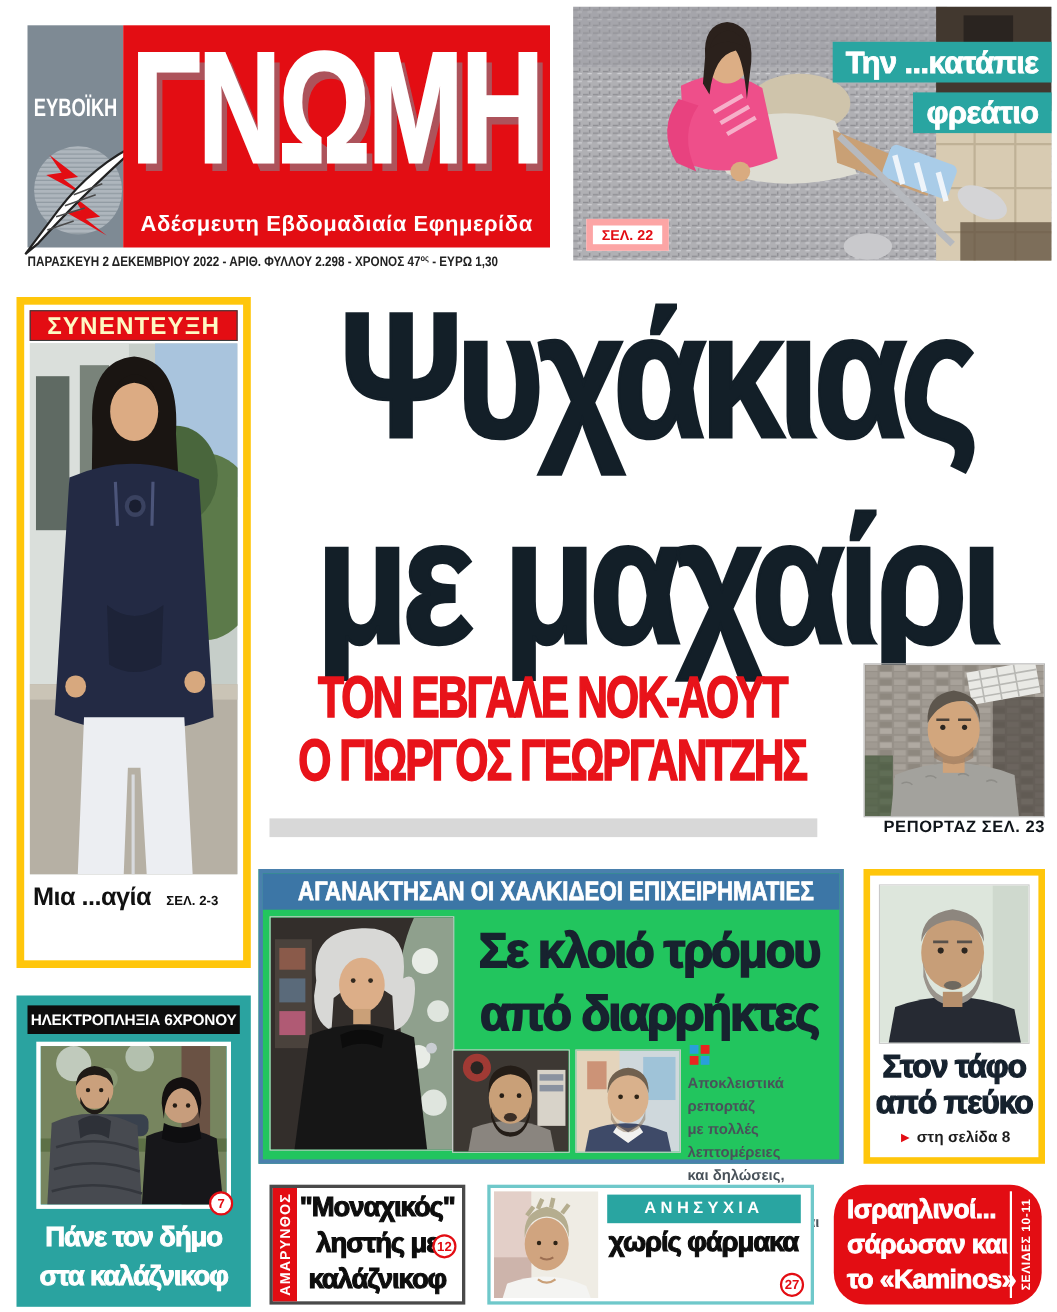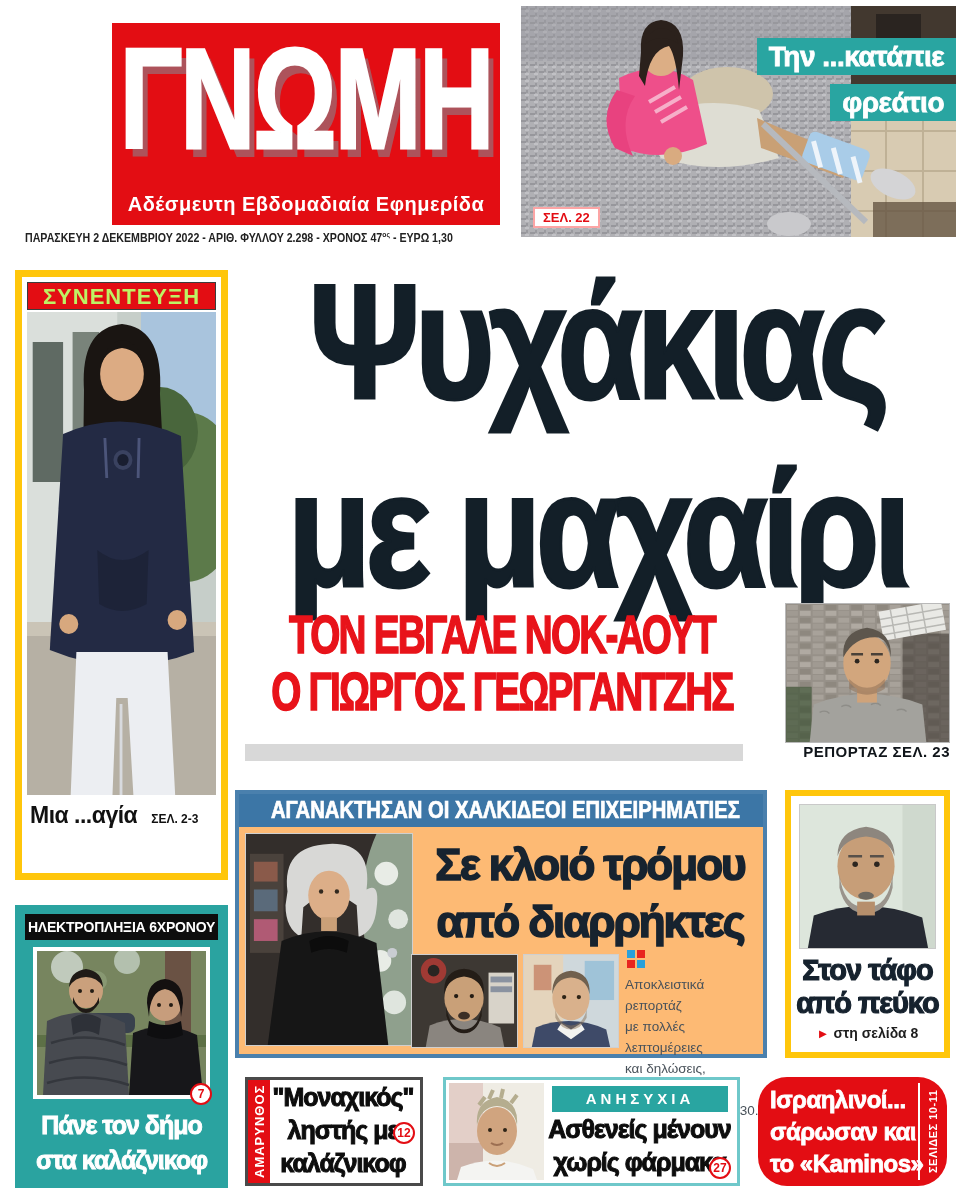--- a/index.html
+++ b/index.html
@@ -24,59 +24,59 @@
           font-size:20px;font-weight:bold;letter-spacing:.5px;}
   .dateline{left:25px;top:230px;width:490px;font-size:12.5px;font-weight:bold;color:#222;
             white-space:nowrap;transform:scaleX(0.85);transform-origin:left center;}
   .dateline sup{font-size:8px;}
 
   
   .ph-drain{left:521px;top:6px;width:435px;height:231px;}
   .kicker{position:absolute;right:0;background:#29a5a1;color:#fff;font-weight:800;
           font-size:28px;line-height:37px;padding:0 12px;letter-spacing:-0.5px;-webkit-text-stroke:0.8px #fff;}
   .k1{top:32px;} .k2{top:78px;}
-  .seltag{position:absolute;left:12px;bottom:9px;background:#fff;border:2px solid #fca5a5;
+  .seltag{position:absolute;left:12px;bottom:9px;background:#fff;border:6px solid #fca5a5;
           color:#e30d13;font-size:13px;font-weight:800;padding:1px 8px;}
 
   
   .interview{left:15px;top:270px;width:213px;height:610px;background:#fff;
              border:7px solid #ffc60b;box-sizing:border-box;}
   .int-tag{margin:5px 5px 0 5px;height:28px;background:#e30d13;border:1px solid #3c3c3c;
-           color:#bef264;font-size:22px;font-weight:800;text-align:center;line-height:27px;
+           color:#fef9c3;font-size:22px;font-weight:800;text-align:center;line-height:27px;
            letter-spacing:1px;box-sizing:border-box;}
   .int-photo{margin:2px 5px 0 5px;height:483px;}
   .int-cap{padding:5px 8px 0 8px;color:#111;font-weight:800;font-size:23px;line-height:31px;letter-spacing:-0.5px;}
   .int-cap .pg{font-size:12px;font-weight:bold;letter-spacing:0;margin-left:14px;margin-top:36px;-webkit-text-stroke:0;}
 
   
   .mainhead{left:232px;top:252px;width:729px;height:350px;text-align:center;color:#131f28;}
   .mh-l1,.mh-l2{position:absolute;left:0;right:0;font-weight:800;font-size:138px;line-height:138px;
                 letter-spacing:-6px;transform:scaleY(1.18);transform-origin:top center;}
   .mh-l1{top:8px;} .mh-l2{top:196px;}
   .subhead{left:232px;top:606px;width:540px;text-align:center;color:#e8131a;font-weight:800;}
   .sh-line{font-size:44px;line-height:57px;letter-spacing:-2px;transform:scale(0.88,1.2);transform-origin:center;}
   .ph-georg{left:785px;top:603px;width:165px;height:140px;border:1px solid #b9b9b9;box-sizing:border-box;}
   .graybar{left:245px;top:744px;width:498px;height:17px;background:#d8d8d8;}
   .reporttag{left:745px;top:743px;width:205px;text-align:right;font-size:15px;font-weight:800;
              color:#10151a;letter-spacing:0.5px;}
 
   
   .burglars{left:235px;top:790px;width:532px;height:268px;border:4px solid #4a80ad;
-            background:#fdba74;box-sizing:border-box;}
+            background:#22c55e;box-sizing:border-box;}
   .bg-banner{height:33px;background:#3c76a6;color:#fff;text-align:center;overflow:hidden;}
   .bg-banner span{display:inline-block;font-size:23px;font-weight:800;line-height:33px;
                   transform:scale(0.88,1.05);transform-origin:center;white-space:nowrap;-webkit-text-stroke:0.7px #fff;}
   .ph-blonde{position:absolute;left:6px;top:39px;width:168px;height:213px;border:1px solid #cfcfcf;box-sizing:border-box;}
   .bg-head{position:absolute;left:178px;top:42px;width:346px;text-align:center;color:#17232f;
            font-weight:800;font-size:44px;line-height:57px;letter-spacing:-2px;-webkit-text-stroke:1.6px #17232f;}
   .ph-sm1{position:absolute;left:172px;top:160px;width:107px;height:94px;border:1px solid #cfcfcf;box-sizing:border-box;}
   .ph-sm2{position:absolute;left:284px;top:160px;width:96px;height:94px;border:1px solid #cfcfcf;box-sizing:border-box;}
   .sqicon{position:absolute;left:388px;top:156px;width:18px;height:18px;display:grid;
           grid-template-columns:8px 8px;grid-template-rows:8px 8px;gap:2px;}
-  .note{position:absolute;left:386px;top:180px;width:138px;font-size:13.5px;font-weight:normal;
+  .note{position:absolute;left:386px;top:180px;width:138px;font-size:13.5px;font-weight:bold;
         color:#49525a;line-height:21px;}
 
   
   .coffin{left:785px;top:790px;width:165px;height:268px;border:6px solid #ffc60b;background:#fff;
           box-sizing:border-box;text-align:center;}
   .cf-photo{margin:8px auto 0;width:137px;height:145px;border:1px solid #c9c9c9;box-sizing:border-box;}
   .cf-head{margin-top:5px;color:#16222e;font-weight:800;font-size:29px;line-height:33px;
            letter-spacing:-1px;-webkit-text-stroke:1.2px #16222e;}
   .cf-ref{margin-top:5px;font-size:14px;font-weight:bold;color:#1d1d1d;}
   .cf-ref .arr{color:#e30d13;font-size:13px;margin-right:4px;}
@@ -113,20 +113,38 @@
   .km-div{position:absolute;right:27px;top:6px;bottom:6px;width:2px;background:#fff;}
   .km-strip{position:absolute;right:2px;top:0;bottom:0;width:24px;}
   .km-strip .vtext{font-size:11px;letter-spacing:0.5px;}
   .rb-strip .vtext{font-size:13px;}
 </style>
 </head>
 <body>
 
 <div class="page">
 
+  <div class="abs mh-gray">
+    <div class="mh-region">
+      <span>ΕΥΒΟΪΚΗ</span>
+    </div>
+    <svg class="mh-logo" viewBox="0 0 128 128">
+      <defs>
+        <pattern id="lgp" width="5" height="4" patternUnits="userSpaceOnUse">
+          <rect width="5" height="4" fill="#aeb6bd"></rect>
+          <line x1="0" y1="1" x2="5" y2="1" stroke="#8c969e" stroke-width="1"></line>
+        </pattern>
+      </defs>
+      <circle cx="62" cy="58" r="40" fill="url(#lgp)"></circle>
+      <path d="M36 26 L62 46 L49 48 L70 64 L33 44 L47 42 Z" fill="#e30d13"></path>
+      <path d="M56 62 L82 82 L69 84 L88 99 L51 78 L65 76 Z" fill="#e30d13"></path>
+      <path d="M120 14 Q76 34 44 76 L14 116 L26 106 Q62 66 120 14 Z" fill="#ffffff" stroke="#222" stroke-width="2"></path>
+      <path d="M58 62 L84 52 M50 72 L78 62 M42 82 L68 74 M34 94 L58 86" stroke="#4a4a4a" stroke-width="1.4" fill="none"></path>
+    </svg>
+  </div>
   <div class="abs mh-red">
     <div class="mh-title">ΓΝΩΜΗ</div>
     <div class="mh-sub">Αδέσμευτη Εβδομαδιαία Εφημερίδα</div>
   </div>
   <div class="abs dateline">
     <span>ΠΑΡΑΣΚΕΥΗ 2 ΔΕΚΕΜΒΡΙΟΥ 2022 - ΑΡΙΘ. ΦΥΛΛΟΥ 2.298 - ΧΡΟΝΟΣ 47</span><sup>ος</sup><span> - ΕΥΡΩ 1,30</span>
   </div>
 
   <div class="abs ph-drain">
     <svg width="100%" height="100%" viewBox="0 0 435 231" preserveAspectRatio="none">
@@ -396,21 +414,20 @@
         <path d="M28 42 Q26 18 48 14 Q70 18 68 42 Q64 24 48 23 Q32 24 28 42 Z" fill="#b5ad8f"></path>
         <path d="M30 22 l6 -8 M40 16 l4 -9 M52 15 l2 -9 M62 20 l6 -8" stroke="#b5ad8f" stroke-width="4"></path>
         <circle cx="41" cy="47" r="2" fill="#2e2417"></circle>
         <circle cx="56" cy="47" r="2" fill="#2e2417"></circle>
         <path d="M42 60 q6 4 12 0" stroke="#9c6f52" stroke-width="2" fill="none"></path>
         <path d="M40 80 q8 6 16 0" stroke="#caa078" stroke-width="2" fill="none"></path>
       </svg>
     </div>
     <div class="md-banner">ΑΝΗΣΥΧΙΑ</div>
     <div class="md-text">
-      <div>Ασθενείς μένουν</div>
       <div>χωρίς φάρμακα</div>
     </div>
     <div class="badge" style="right:6px;bottom:4px;">27</div>
   </div>
 
   <div class="abs kaminos">
     <div class="km-text">
       <div>Ισραηλινοί...</div>
       <div>σάρωσαν και</div>
       <div>το «Kaminos»</div>

